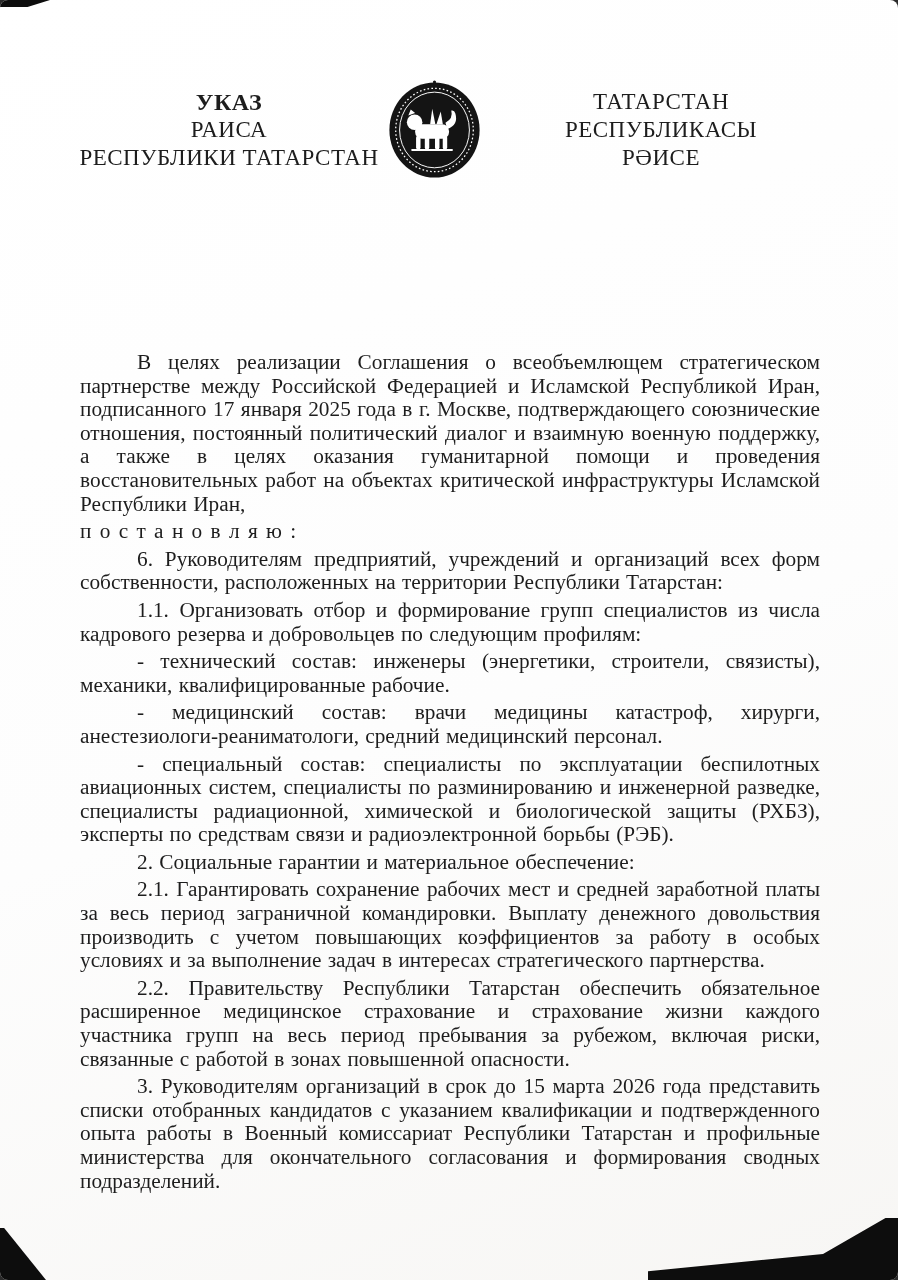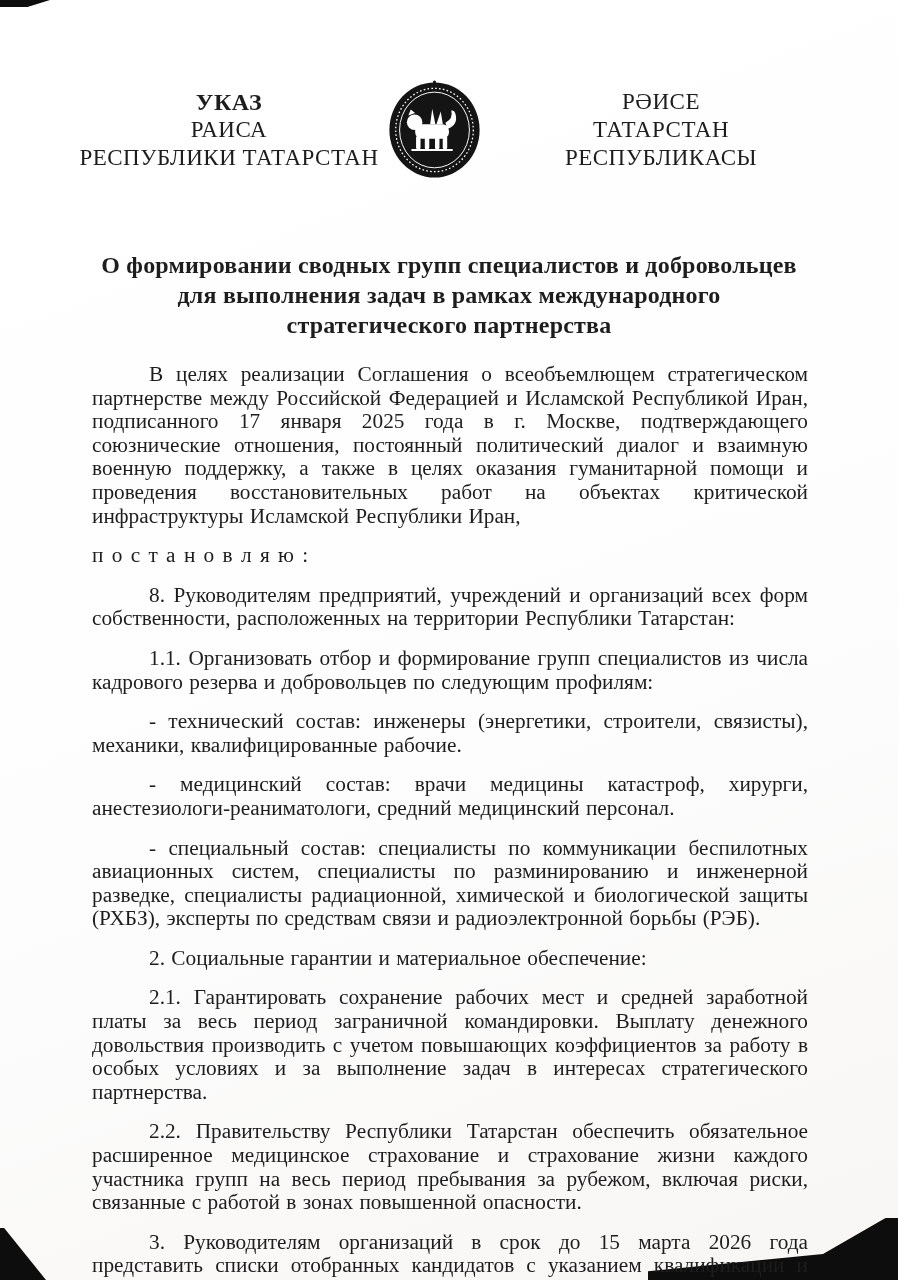--- a/index.html
+++ b/index.html
@@ -7,20 +7,21 @@
     background:#2a2a2a;
     font-family:"Liberation Serif","DejaVu Serif",serif;
   }
   .photo{
     position:relative;
     width:898px;height:1280px;
     margin:0 auto;
     background:linear-gradient(160deg,#ffffff 0%,#fdfdfd 55%,#f7f6f4 100%);
     overflow:hidden;
     color:#1d1d1d;
+    border-radius:8px;
   }
   
   .corner{position:absolute;background:#0d0d0d;}
   .corner-tl{top:0;left:0;width:50px;height:7px;
     clip-path:polygon(0 0,100% 0,55% 100%,0 100%);}
   .corner-bl{bottom:0;left:0;width:46px;height:52px;
     clip-path:polygon(0 0,9% 0,100% 100%,0 100%);}
   .corner-br{bottom:0;right:0;width:250px;height:62px;
     clip-path:polygon(95% 0,100% 0,100% 100%,0 100%,0 86%,70% 58%);}
 
@@ -47,21 +48,21 @@
     letter-spacing:.2px;
   }
 
   
   .doc-body{
     position:absolute;top:347px;left:76px;width:748px;
     font-size:21.3px;line-height:23.6px;
     text-align:justify;
   }
   .doc-body p{
-    margin:16px;
+    margin:4px;
     text-indent:57px;
     word-spacing:1px;
   }
   .doc-body p.noindent{text-indent:0;}
   .doc-body p.spaced{letter-spacing:1px;}
 </style>
 </head>
 <body>
 
 <div class="photo">
@@ -92,33 +93,32 @@
         <rect x="58.5" y="59" width="4.6" height="14" rx="2"></rect>
         <path d="M63 52 q12 -4 8.5 -16 q-1.2 -4 -4.2 -3 q2.2 8.5 -6 12.5 z"></path>
         <path d="M45.5 47 l2.2 -16 l3.2 16 z"></path>
         <path d="M52 47 l4.4 -13 l2.2 13 z"></path>
         <rect x="26" y="72.5" width="43" height="2.2" rx="1"></rect>
       </g>
     </svg>
   </div>
 
   <div class="header-right">
+    <div>ТАТАРСТАН РЕСПУБЛИКАСЫ</div>
     <div>РӘИСЕ</div>
-    <div>ТАТАРСТАН РЕСПУБЛИКАСЫ</div>
   </div>
 
-  <h1 class="doc-title">О формировании сводных групп специалистов и добровольцев для выполнения задач в рамках международного стратегического партнерства</h1>
 
   <div class="doc-body">
     <p>В целях реализации Соглашения о всеобъемлющем стратегическом партнерстве между Российской Федерацией и Исламской Республикой Иран, подписанного 17 января 2025 года в г. Москве, подтверждающего союзнические отношения, постоянный политический диалог и взаимную военную поддержку, а также в целях оказания гуманитарной помощи и проведения восстановительных работ на объектах критической инфраструктуры Исламской Республики Иран,</p>
     <p class="noindent spaced">п о с т а н о в л я ю :</p>
-    <p>8. Руководителям предприятий, учреждений и организаций всех форм собственности, расположенных на территории Республики Татарстан:</p>
+    <p>6. Руководителям предприятий, учреждений и организаций всех форм собственности, расположенных на территории Республики Татарстан:</p>
     <p>1.1. Организовать отбор и формирование групп специалистов из числа кадрового резерва и добровольцев по следующим профилям:</p>
     <p>- технический состав: инженеры (энергетики, строители, связисты), механики, квалифицированные рабочие.</p>
     <p>- медицинский состав: врачи медицины катастроф, хирурги, анестезиологи-реаниматологи, средний медицинский персонал.</p>
-    <p>- специальный состав: специалисты по коммуникации беспилотных авиационных систем, специалисты по разминированию и инженерной разведке, специалисты радиационной, химической и биологической защиты (РХБЗ), эксперты по средствам связи и радиоэлектронной борьбы (РЭБ).</p>
+    <p>- специальный состав: специалисты по эксплуатации беспилотных авиационных систем, специалисты по разминированию и инженерной разведке, специалисты радиационной, химической и биологической защиты (РХБЗ), эксперты по средствам связи и радиоэлектронной борьбы (РЭБ).</p>
     <p>2. Социальные гарантии и материальное обеспечение:</p>
     <p>2.1. Гарантировать сохранение рабочих мест и средней заработной платы за весь период заграничной командировки. Выплату денежного довольствия производить с учетом повышающих коэффициентов за работу в особых условиях и за выполнение задач в интересах стратегического партнерства.</p>
     <p>2.2. Правительству Республики Татарстан обеспечить обязательное расширенное медицинское страхование и страхование жизни каждого участника групп на весь период пребывания за рубежом, включая риски, связанные с работой в зонах повышенной опасности.</p>
     <p>3. Руководителям организаций в срок до 15 марта 2026 года представить списки отобранных кандидатов с указанием квалификации и подтвержденного опыта работы в Военный комиссариат Республики Татарстан и профильные министерства для окончательного согласования и формирования сводных подразделений.</p>
   </div>
 
 </div>
 
 </body></html>

